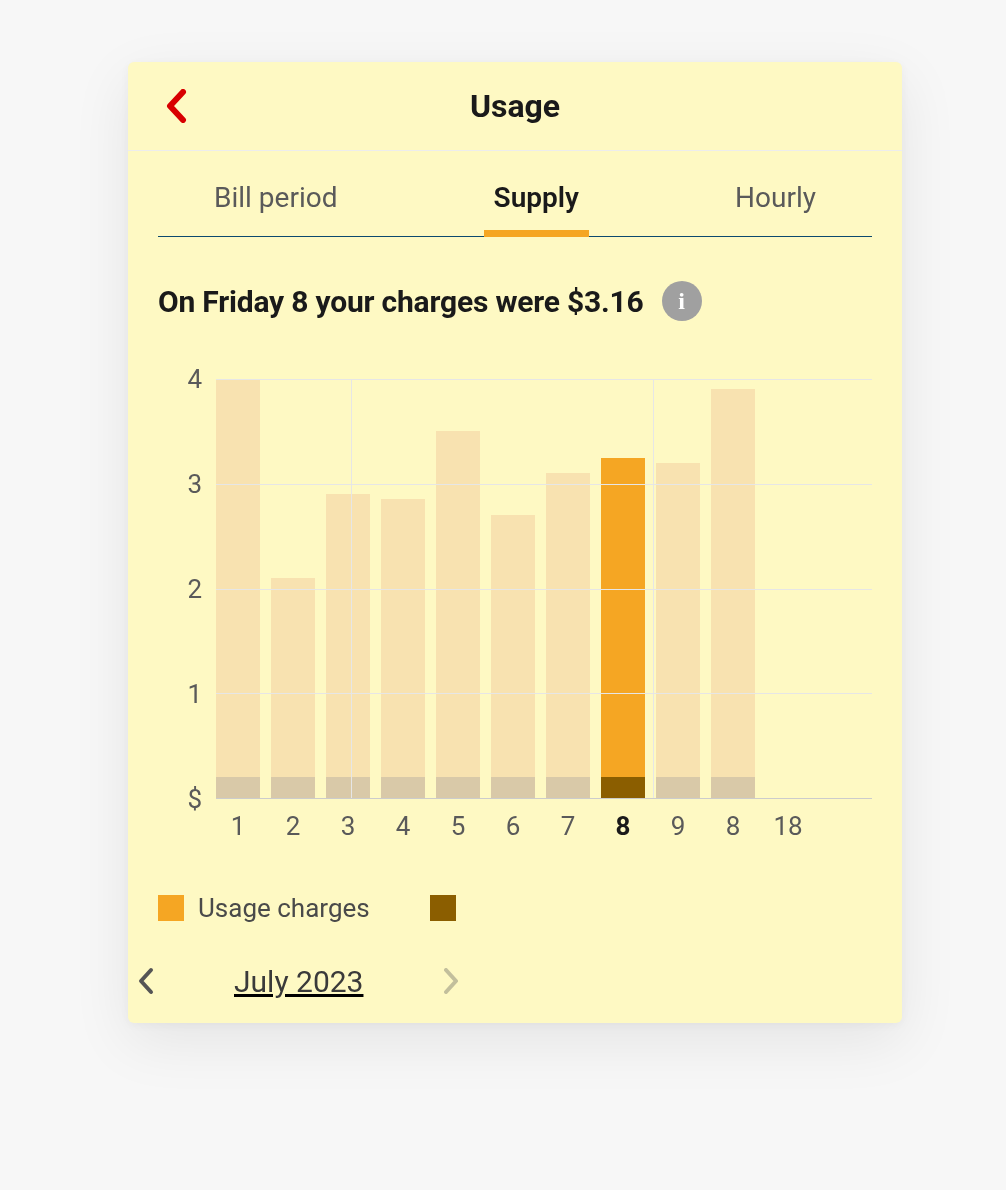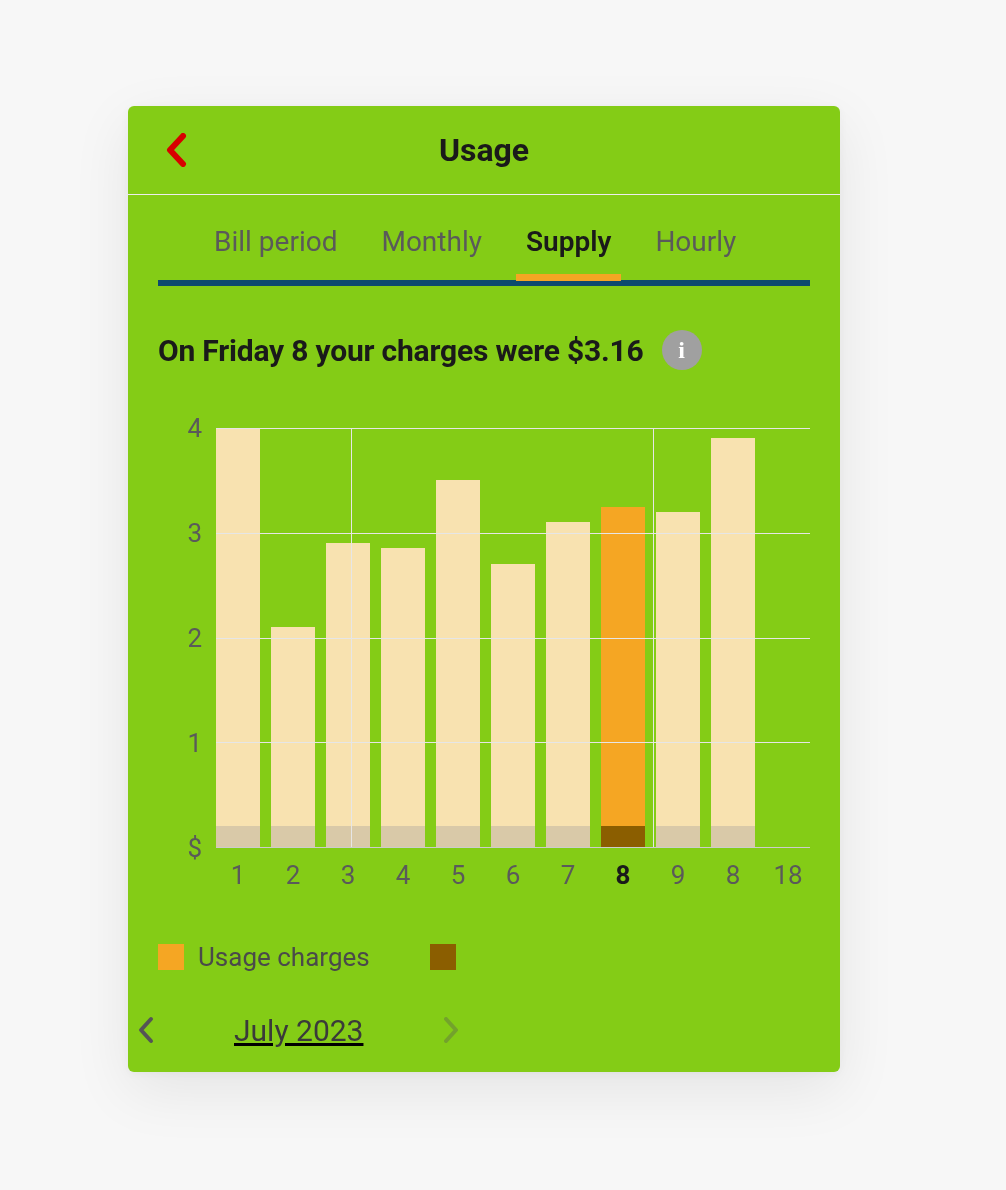--- a/index.html
+++ b/index.html
@@ -12,25 +12,24 @@
     width: 1006px;
     height: 1190px;
     position: relative;
     background: #f7f7f7;
     overflow: hidden;
   }
   .card {
     position: absolute;
     left: 128px;
     top: 62px;
-    width: 712px;
-    background: #84cc16;
+    width: 774px;
+    background: #fef9c3;
     border-radius: 6px;
     box-shadow: 0 18px 60px rgba(0,0,0,0.08), 0 2px 10px rgba(0,0,0,0.04);
-    margin-top: 44px;
   }
 
   
   .card-header {
     position: relative;
     height: 88px;
     border-bottom: 1px solid #ededed;
     display: flex;
     align-items: center;
     justify-content: center;
@@ -50,22 +49,23 @@
   .back-btn svg { display: block; }
   .header-title {
     font-size: 32px;
     font-weight: 700;
     color: #1a1a1a;
   }
 
   
   .tabs-row {
     display: flex;
+    justify-content: space-between;
     padding: 30px 56px 0 56px;
-    border-bottom: 6px solid #0c4a6e;
+    border-bottom: 1px solid #0c4a6e;
     margin: 0 30px;
     gap: 44px;
   }
   .tab {
     font-size: 28px;
     font-weight: 400;
     color: #5a5a5a;
     padding-bottom: 22px;
     cursor: pointer;
     position: relative;
@@ -264,21 +264,20 @@
       <div class="back-btn">
         <svg width="22" height="34" viewBox="0 0 22 34" fill="none">
           <path d="M18 3 L5 17 L18 31" stroke="#d80000" stroke-width="6" stroke-linecap="round" stroke-linejoin="round"></path>
         </svg>
       </div>
       <div class="header-title">Usage</div>
     </div>
 
     <div class="tabs-row">
       <div class="tab">Bill period</div>
-      <div class="tab">Monthly</div>
       <div class="tab active">Supply</div>
       <div class="tab">Hourly</div>
     </div>
 
     <div class="headline-row">
       <div class="headline">On Friday 8 your charges were $3.16</div>
       <div class="info-btn">
         <span>i</span>
       </div>
     </div>

